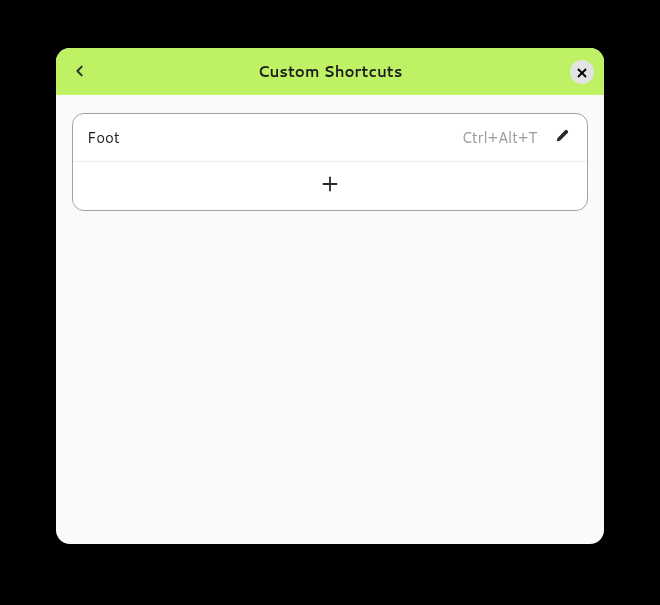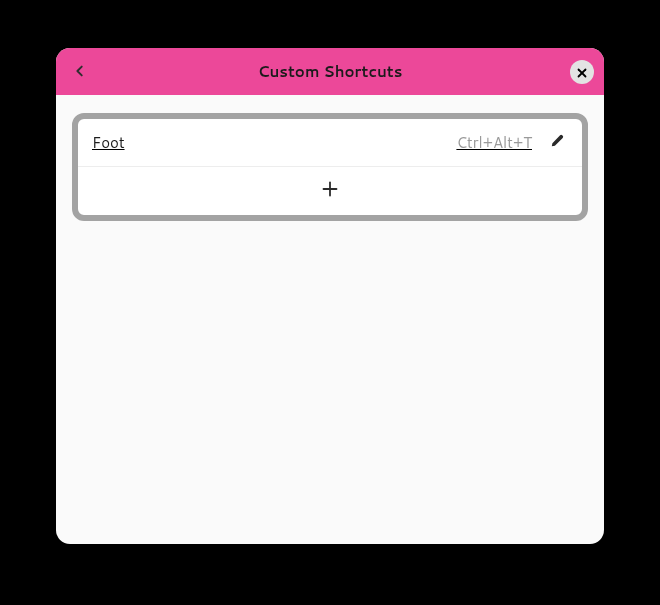--- a/index.html
+++ b/index.html
@@ -21,21 +21,21 @@
     overflow: hidden;
     display: flex;
     flex-direction: column;
   }
   .titlebar {
     height: 47px;
     display: flex;
     align-items: flex-start;
     justify-content: space-between;
     padding: 0 10px;
-    background: #ec4899;
+    background: #bef264;
   }
   .titlebar .back-btn {
     width: 28px; height: 28px;
     display: flex; align-items: center; justify-content: center;
     border-radius: 6px;
     cursor: pointer;
     color: #2e2e2e;
   }
   .titlebar .back-btn svg { width: 14px; height: 14px; }
   .titlebar .title {
@@ -55,24 +55,23 @@
     cursor: pointer;
     margin-left: auto;
   }
   .close-btn svg { width: 10px; height: 10px; }
   .content {
     flex: 1;
     padding: 18px 16px;
   }
   .list {
     background: #fff;
-    border: 6px solid #a3a3a3;
+    border: 1px solid #a3a3a3;
     border-radius: 12px;
     overflow: hidden;
-    text-decoration: underline;
   }
   .row {
     display: flex;
     align-items: center;
     height: 48px;
     padding: 0 14px;
     border-bottom: 1px solid #ededed;
   }
   .row:last-child { border-bottom: none; }
   .row.add-row {

